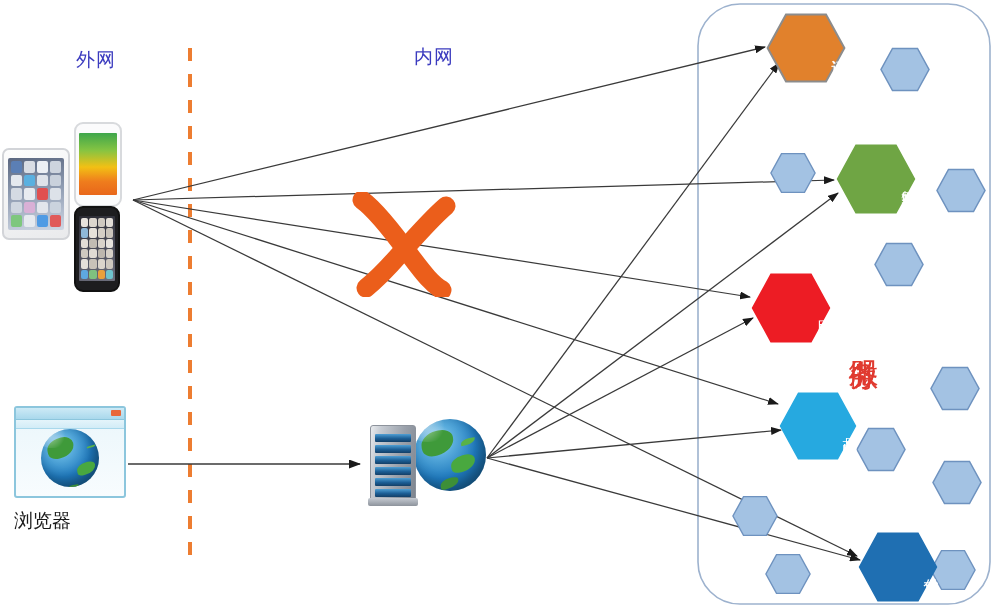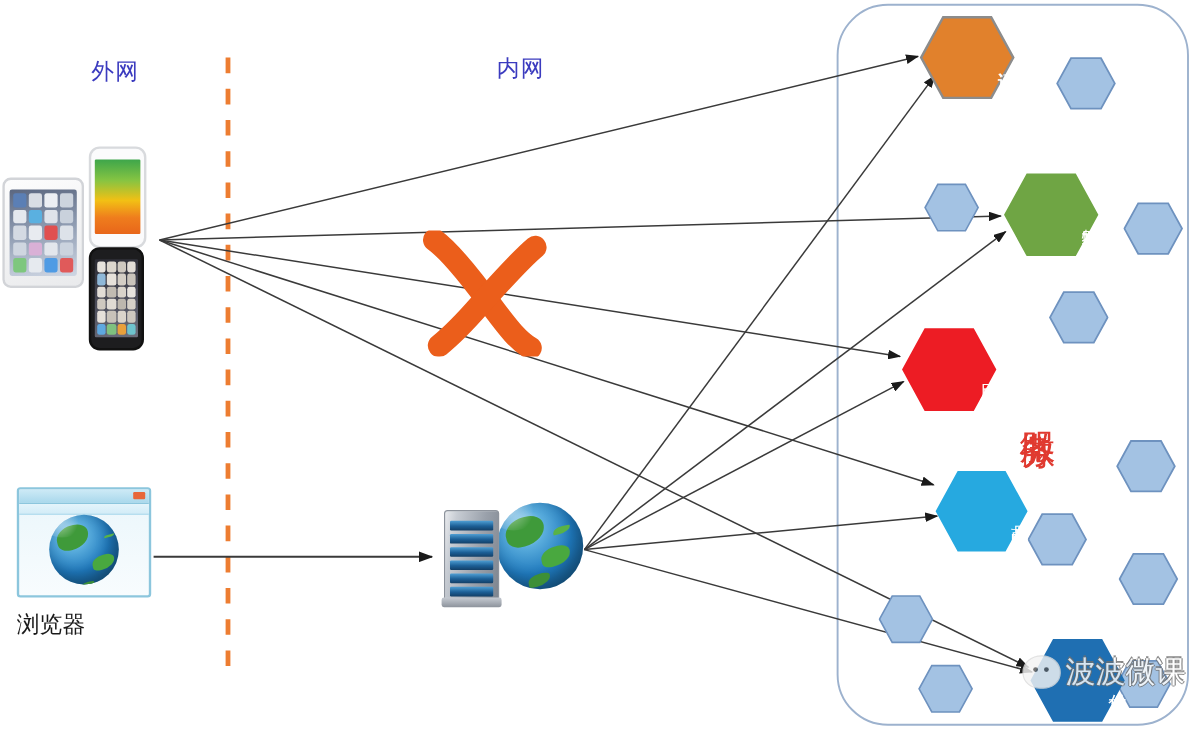--- a/index.html
+++ b/index.html
@@ -454,21 +454,14 @@
 
   <div class="svc" style="left:858px; top:531px; width:80px; height:72px;">
     <svg width="80" height="72" viewBox="0 0 100 88" style="display:block;">
       <polygon points="25,2 75,2 98,44 75,86 25,86 2,44" fill="#1F6FB2" stroke="#1F6FB2" stroke-width="2"></polygon>
     </svg>
     <div class="hex-label">支付</div>
   </div>
 
   <div class="ms-title" style="left:845px; top:272px; height:130px;">微服务</div>
 
-  <div class="watermark" style="left:852px; top:543px;">
-    <div class="wm-badge">
-      <i class="l"></i>
-        <i class="r"></i>
-    </div>
-    <div class="wm-text">波波微课</div>
-  </div>
 
 </div>
 
 </body></html>

